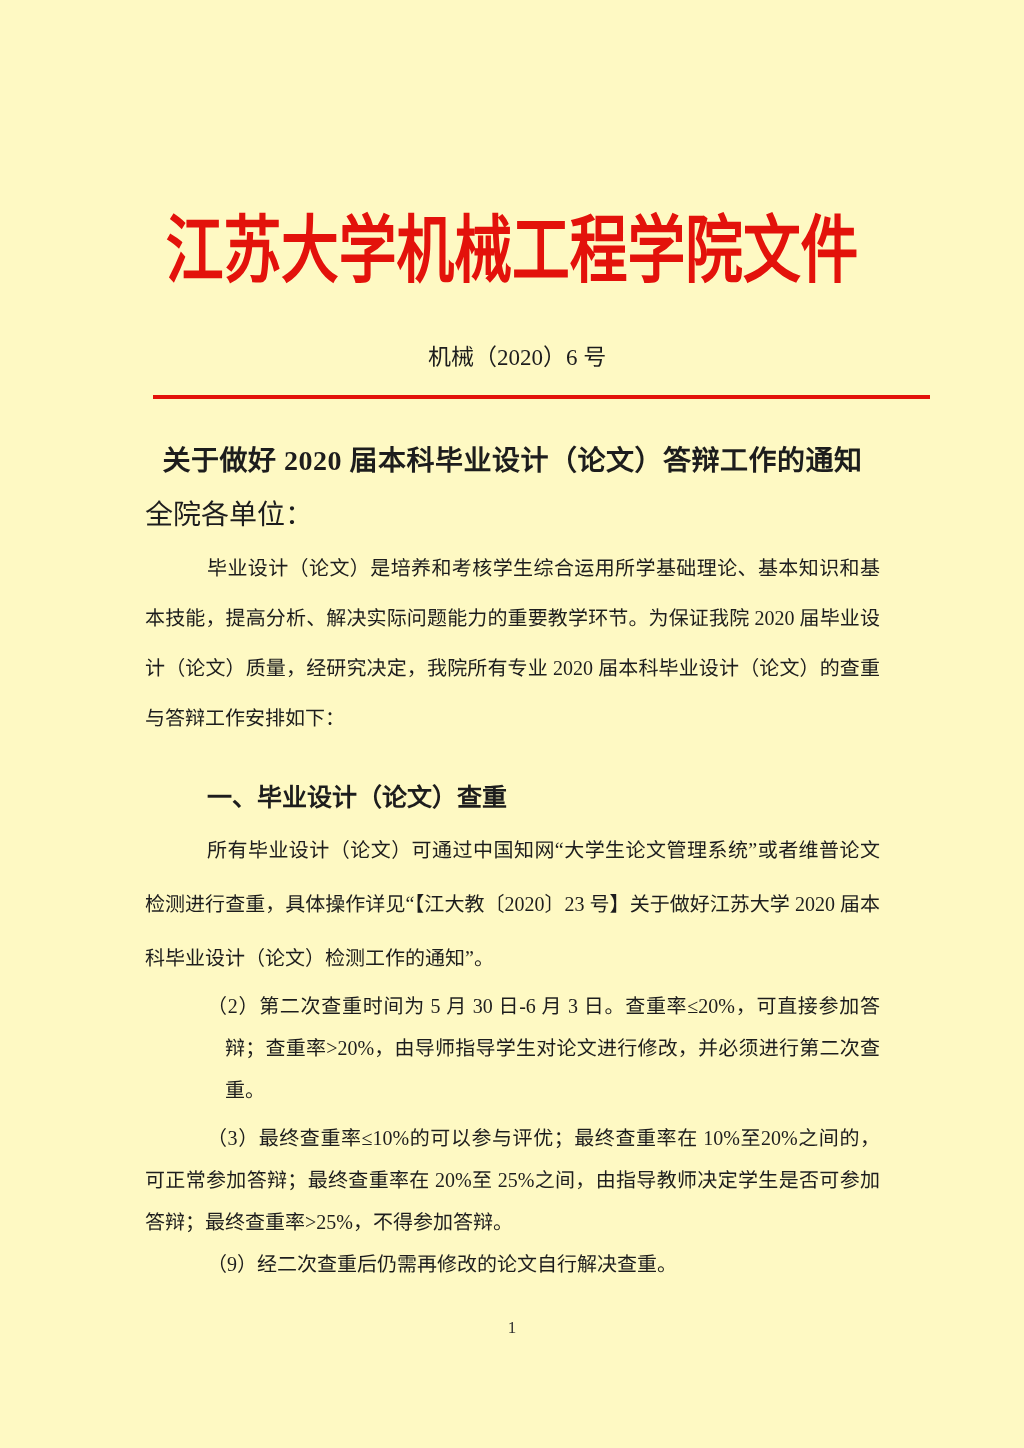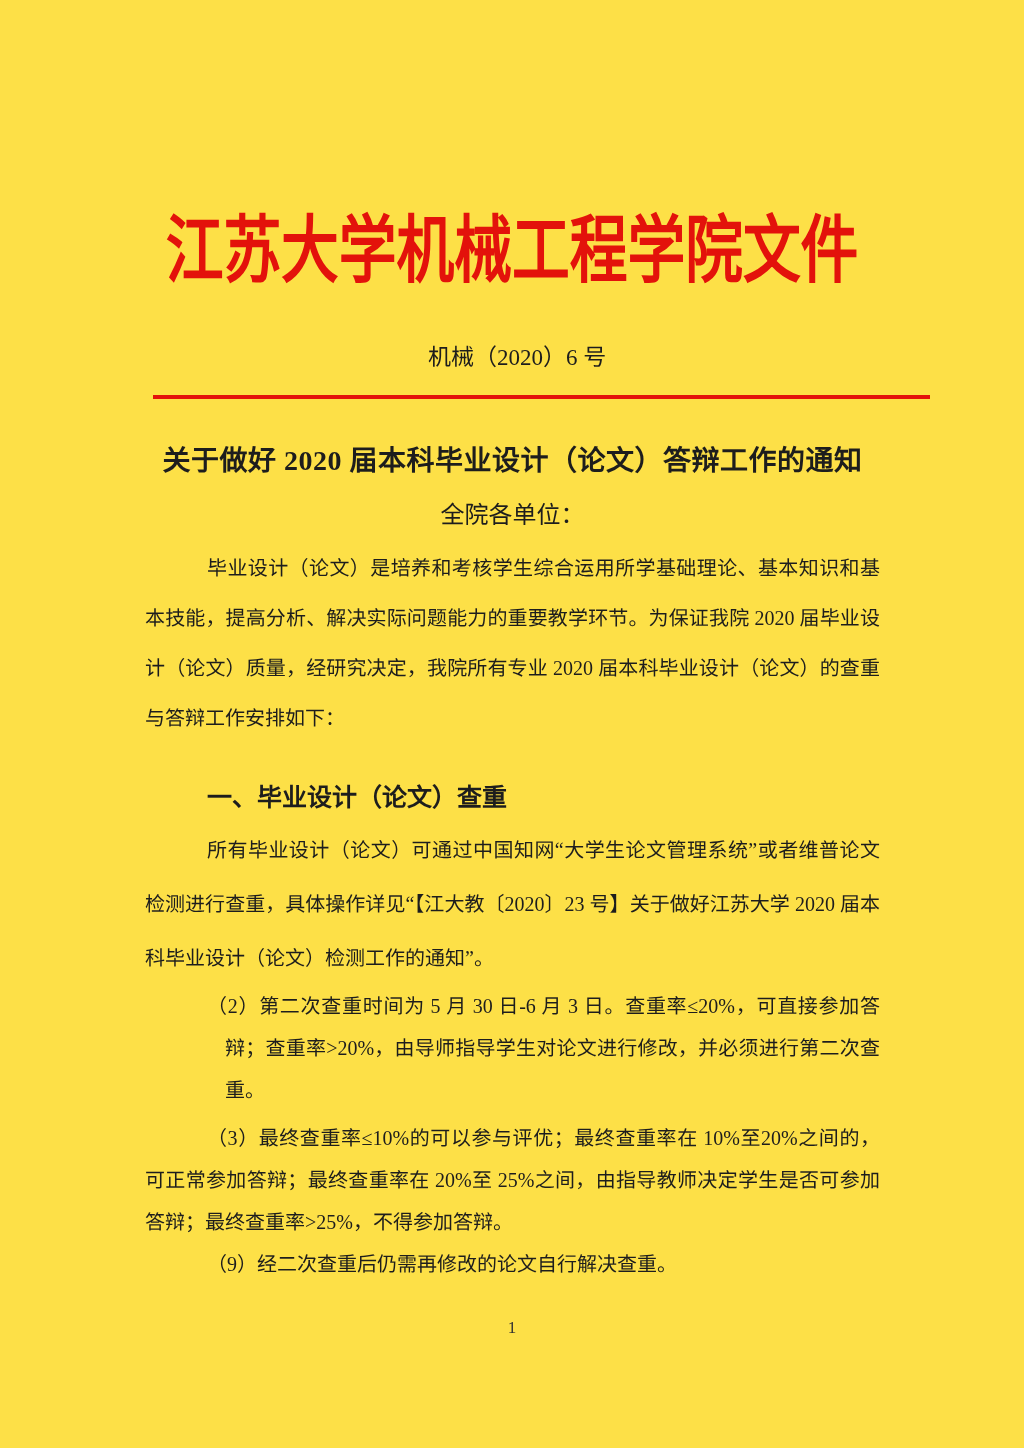--- a/index.html
+++ b/index.html
@@ -4,21 +4,21 @@
 <style>
   html, body {
     margin: 0;
     padding: 0;
     background: #ffffff;
   }
   .page {
     position: relative;
     width: 1024px;
     height: 1448px;
-    background: #fde047;
+    background: #fef9c3;
     overflow: hidden;
     color: #1d1d1d;
     font-family: "Liberation Serif", "DejaVu Serif", serif;
   }
   
   .letterhead {
     text-align: center;
   }
   .letterhead-title {
     margin-top: 205px;
@@ -58,22 +58,21 @@
     margin: 70px 0 0 0;
     line-height: 36px;
     font-size: 28px;
     font-weight: bold;
     text-align: center;
     letter-spacing: 0.5px;
   }
   .salutation {
     margin: 20px 0 0 0;
     line-height: 32px;
-    font-size: 24px;
-    text-align: center;
+    font-size: 28px;
   }
   .para {
     margin: 0;
     font-size: 20px;
     text-align: justify;
   }
   .intro-para {
     margin-top: 12px;
     line-height: 50px;
     text-indent: 62px;

